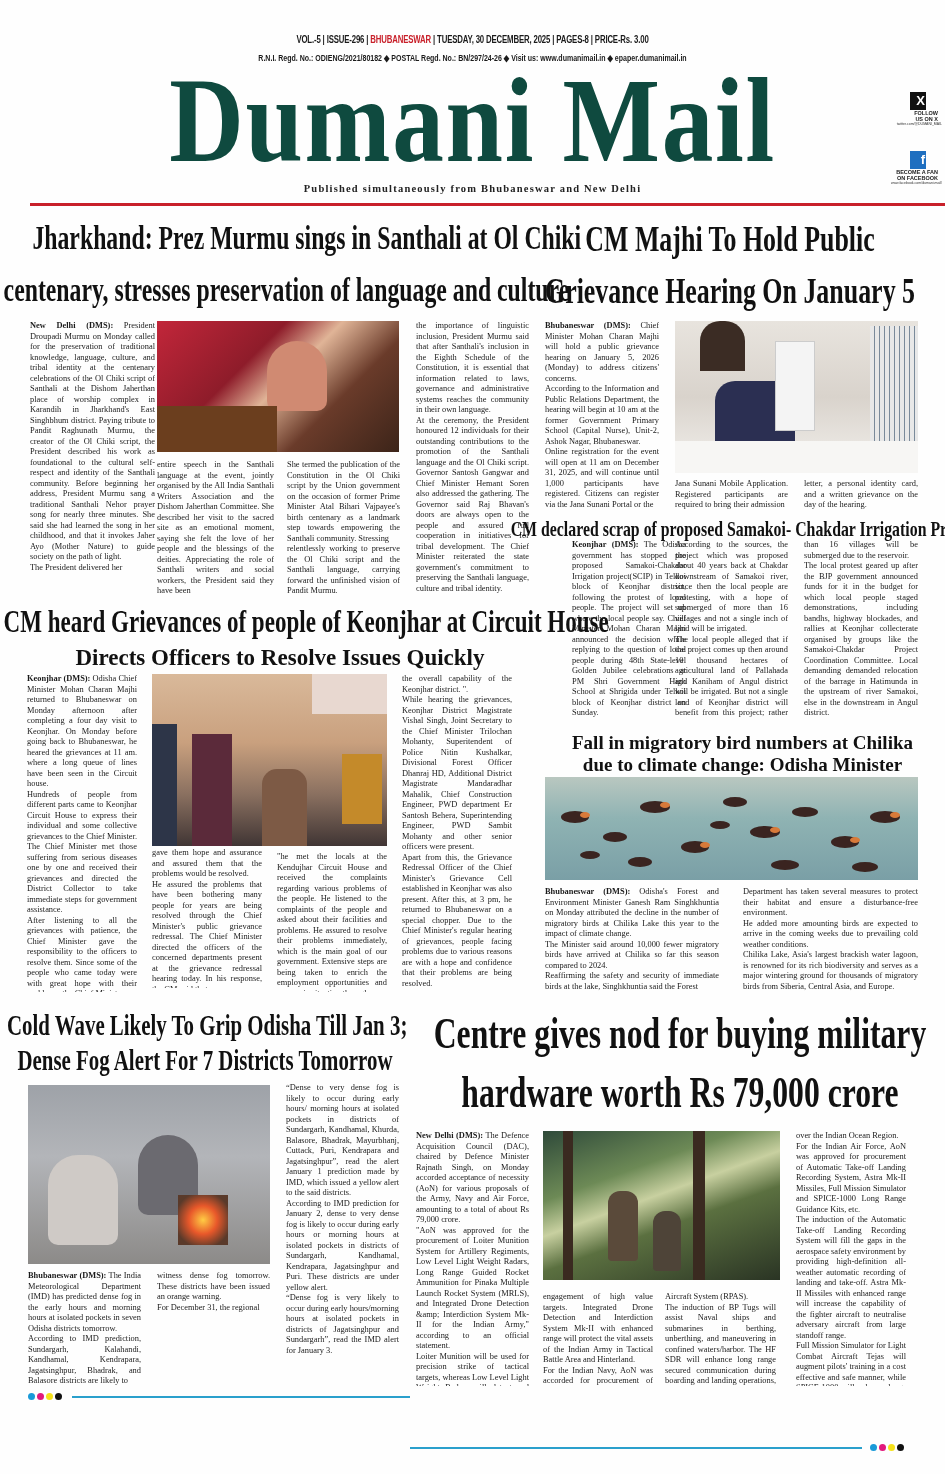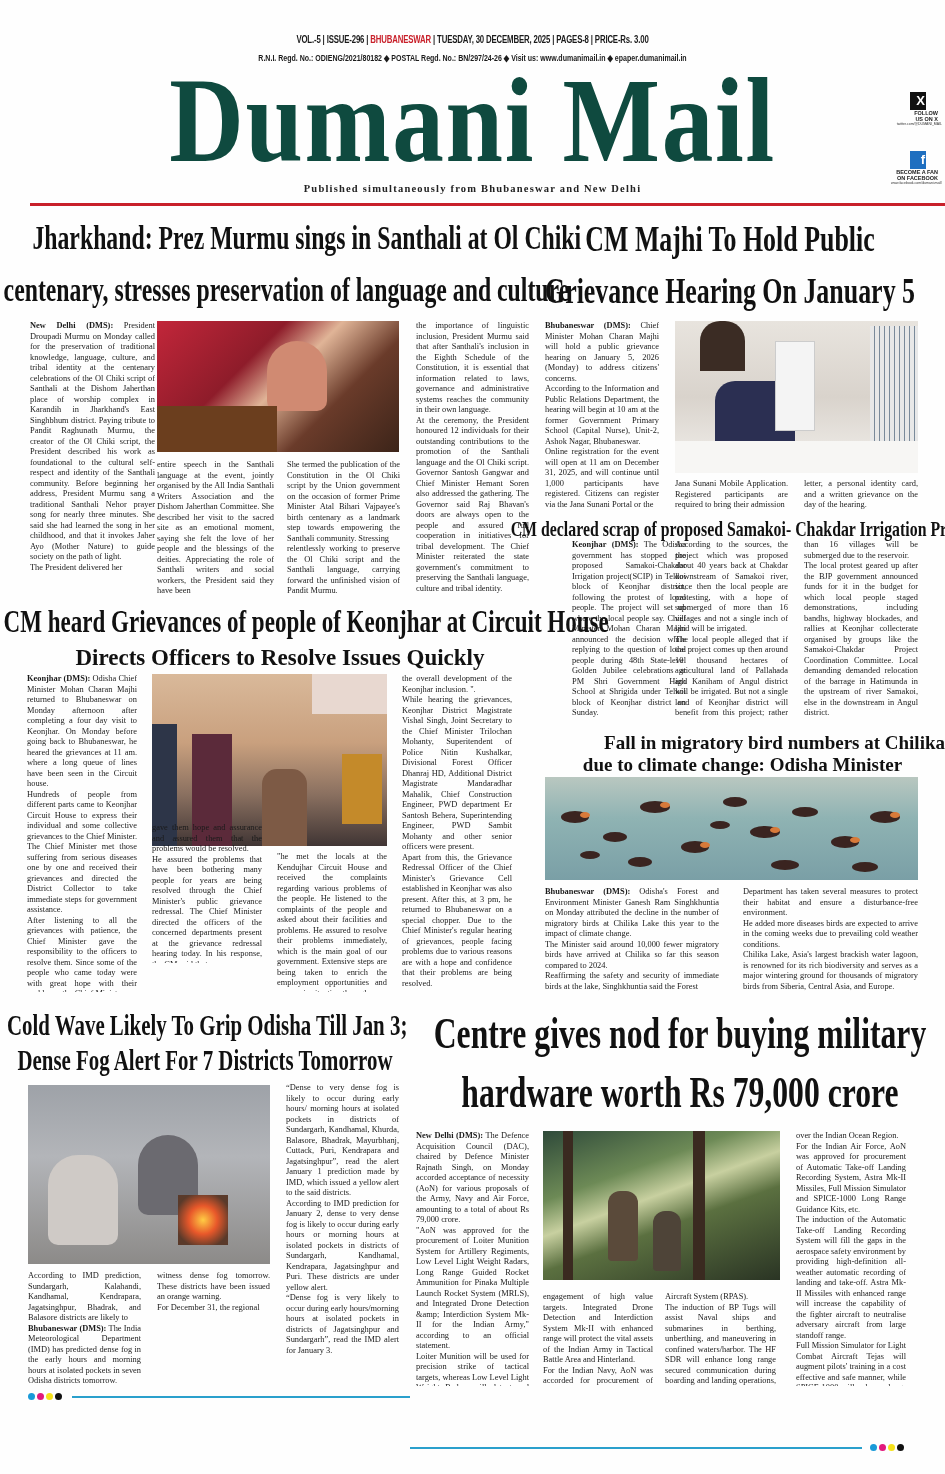--- a/index.html
+++ b/index.html
@@ -119,32 +119,32 @@
   <p>Hundreds of people from different parts came to Keonjhar Circuit House to express their individual and some collective grievances to the Chief Minister. The Chief Minister met those suffering from serious diseases one by one and received their grievances and directed the District Collector to take immediate steps for government assistance.</p>
   <p>After listening to all the grievances with patience, the Chief Minister gave the responsibility to the officers to resolve them. Since some of the people who came today were with great hope with their problems, the Chief Minister</p>
 </div>
 <div class="abs photo" style="left:152px; top:674px; width:235px; height:172px; background:linear-gradient(180deg,#d9b99a 0%,#c9a07e 40%,#8a7060 70%,#403534 100%);">
   <div style="position:absolute; left:160px; top:0; width:75px; height:40px; background:#e8d8d0;"></div>
   <div style="position:absolute; left:40px; top:60px; width:40px; height:112px; background:#5b2a3a;"></div>
   <div style="position:absolute; left:110px; top:95px; width:45px; height:77px; background:#7d5a45; border-radius:15px 15px 0 0;"></div>
   <div style="position:absolute; left:190px; top:80px; width:40px; height:70px; background:#c48a2a;"></div>
   <div style="position:absolute; left:0; top:50px; width:25px; height:122px; background:#2d3548;"></div>
 </div>
-<div class="abs txt" style="left:152px; top:823px; width:110px; height:140px;">
+<div class="abs txt" style="left:152px; top:848px; width:110px; height:140px;">
   <p>gave them hope and assurance and assured them that the problems would be resolved.</p>
   <p>He assured the problems that have been bothering many people for years are being resolved through the Chief Minister's public grievance redressal. The Chief Minister directed the officers of the concerned departments present at the grievance redressal hearing today. In his response, the CM said that</p>
 </div>
 <div class="abs txt" style="left:277px; top:852px; width:110px; height:140px;">"he met the locals at the Kendujhar Circuit House and received the complaints regarding various problems of the people. He listened to the complaints of the people and asked about their facilities and problems. He assured to resolve their problems immediately, which is the main goal of our government. Extensive steps are being taken to enrich the employment opportunities and economic situation through</div>
 <div class="abs txt" style="left:402px; top:674px; width:110px; height:318px;">
-  <p>the overall development of the Keonjhar inclusion. ".</p>
+  <p>the overall capability of the Keonjhar district. ".</p>
   <p>While hearing the grievances, Keonjhar District Magistrate Vishal Singh, Joint Secretary to the Chief Minister Trilochan Mohanty, Superitendent of Police Nitin Kushalkar, Divisional Forest Officer Dhanraj HD, Additional District Magistrate Mandaradhar Mahalik, Chief Construction Engineer, PWD department Er Santosh Behera, Superintending Engineer, PWD Sambit Mohanty and other senior officers were present.</p>
   <p>Apart from this, the Grievance Redressal Officer of the Chief Minister's Grievance Cell established in Keonjhar was also present. After this, at 3 pm, he returned to Bhubaneswar on a special chopper. Due to the Chief Minister's regular hearing of grievances, people facing problems due to various reasons are with a hope and confidence that their problems are being resolved.</p>
 </div>
 
-<div class="abs hl" style="left:540px; width:405px; top:731px; font-size:19px; line-height:23px;text-align:right;">Fall in migratory bird numbers at Chilika</div>
+<div class="abs hl" style="left:540px; width:405px; top:731px; font-size:19px; line-height:23px;">Fall in migratory bird numbers at Chilika</div>
 <div class="abs hl" style="left:540px; width:405px; top:753px; font-size:19px; line-height:23px;">due to climate change: Odisha Minister</div>
 <div class="abs photo" style="left:545px; top:777px; width:373px; height:103px; background:linear-gradient(180deg,#b9c7c0 0%,#8fb3b3 40%,#7a9fa6 100%);">
   <svg width="373" height="103">
     <g fill="#3a2420">
       <ellipse cx="30" cy="40" rx="14" ry="6"></ellipse>
         <ellipse cx="70" cy="60" rx="12" ry="5"></ellipse>
         <ellipse cx="110" cy="30" rx="15" ry="6"></ellipse>
       <ellipse cx="150" cy="70" rx="14" ry="6"></ellipse>
         <ellipse cx="190" cy="25" rx="12" ry="5"></ellipse>
         <ellipse cx="220" cy="55" rx="15" ry="6"></ellipse>
@@ -167,34 +167,34 @@
     </g>
   </svg>
 </div>
 <div class="abs txt" style="left:545px; top:887px; width:174px; height:105px;">
   <p><b>Bhubaneswar (DMS):</b><span> Odisha's Forest and Environment Minister Ganesh Ram Singhkhuntia on Monday attributed the decline in the number of migratory birds at Chilika Lake this year to the impact of climate change.</span></p>
   <p>The Minister said around 10,000 fewer migratory birds have arrived at Chilika so far this season compared to 2024.</p>
   <p>Reaffirming the safety and security of immediate birds at the lake, Singhkhuntia said the Forest</p>
 </div>
 <div class="abs txt" style="left:743px; top:887px; width:175px; height:105px;">
   <p>Department has taken several measures to protect their habitat and ensure a disturbance-free environment.</p>
-  <p>He added more diseases birds are expected to arrive in the coming weeks due to prevailing cold weather conditions.</p>
+  <p>He added more amounting birds are expected to arrive in the coming weeks due to prevailing cold weather conditions.</p>
   <p>Chilika Lake, Asia's largest brackish water lagoon, is renowned for its rich biodiversity and serves as a major wintering ground for thousands of migratory birds from Siberia, Central Asia, and Europe.</p>
 </div>
 
 <div class="abs hl hl-cond" style="left:-70px; width:550px; top:1008px; font-size:29px; line-height:34px;">Cold Wave Likely To Grip Odisha Till Jan 3;</div>
 <div class="abs hl hl-cond" style="left:-70px; width:550px; top:1043px; font-size:29px; line-height:34px;">Dense Fog Alert For 7 Districts Tomorrow</div>
 <div class="abs photo" style="left:28px; top:1085px; width:242px; height:179px; background:linear-gradient(180deg,#9ea2a8 0%,#b3b5b9 40%,#8c8a88 100%);">
   <div style="position:absolute; left:20px; top:70px; width:70px; height:90px; background:#cfcac6; border-radius:30px 30px 10px 10px;"></div>
   <div style="position:absolute; left:110px; top:50px; width:60px; height:80px; background:#6b6a70; border-radius:30px 30px 10px 10px;"></div>
   <div style="position:absolute; left:150px; top:110px; width:50px; height:50px; background:radial-gradient(circle,#ffcc44 0%,#e8582a 40%,#5a3a2a 80%);"></div>
 </div>
 <div class="abs txt" style="left:28px; top:1271px; width:113px; height:115px;">
+  <p><b>Bhubaneswar (DMS):</b><span> The India Meteorological Department (IMD) has predicted dense fog in the early hours and morning hours at isolated pockets in seven Odisha districts tomorrow.</span></p>
   <p>According to IMD prediction, Sundargarh, Kalahandi, Kandhamal, Kendrapara, Jagatsinghpur, Bhadrak, and Balasore districts are likely to</p>
-  <p><b>Bhubaneswar (DMS):</b><span> The India Meteorological Department (IMD) has predicted dense fog in the early hours and morning hours at isolated pockets in seven Odisha districts tomorrow.</span></p>
 </div>
 <div class="abs txt" style="left:157px; top:1271px; width:113px; height:115px;">
   <p>witness dense fog tomorrow. These districts have been issued an orange warning.</p>
   <p>For December 31, the regional</p>
 </div>
 <div class="abs txt" style="left:286px; top:1083px; width:113px; height:303px;">
   <p>“Dense to very dense fog is likely to occur during early hours/ morning hours at isolated pockets in districts of Sundargarh, Kandhamal, Khurda, Balasore, Bhadrak, Mayurbhanj, Cuttack, Puri, Kendrapara and Jagatsinghpur”, read the alert January 1 prediction made by IMD, which issued a yellow alert to the said districts.</p>
   <p>According to IMD prediction for January 2, dense to very dense fog is likely to occur during early hours or morning hours at isolated pockets in districts of Sundargarh, Kandhamal, Kendrapara, Jagatsinghpur and Puri. These districts are under yellow alert.</p>
   <p>“Dense fog is very likely to occur during early hours/morning hours at isolated pockets in districts of Jagatsinghpur and Sundargarh”, read the IMD alert for January 3.</p>
 </div>

